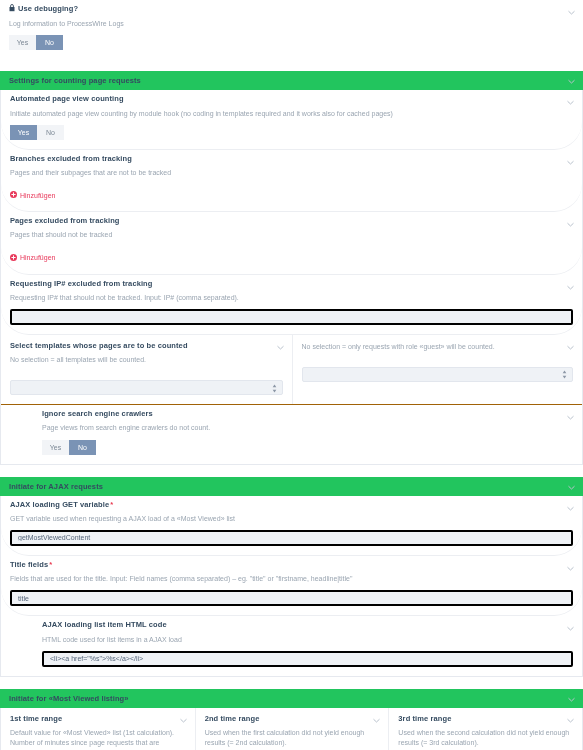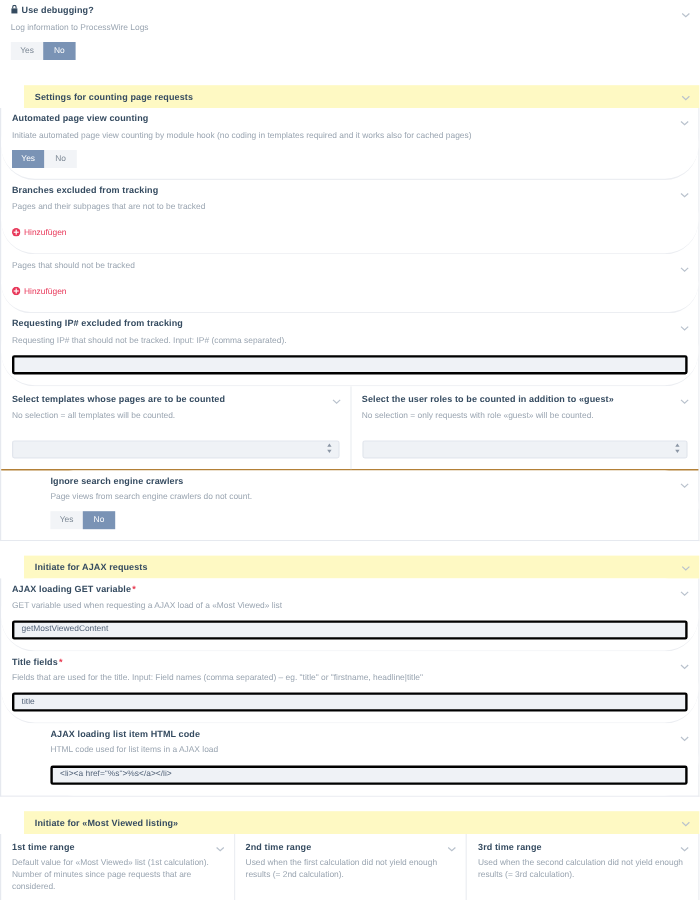--- a/index.html
+++ b/index.html
@@ -47,28 +47,27 @@
     color: #b9c2cd;
     font-size: 7px;
     line-height: 9px;
     text-align: center;
     cursor: pointer;
   }
   .toggler svg { display:block; }
 
   
   .section-head {
-    background: #fef9c3;
+    background: #22c55e;
     padding: 5px 9px;
     font-size: 7.5px;
     font-weight: bold;
     color: #354b60;
     position: relative;
     letter-spacing: .1px;
-    margin-left: 20px;
   }
   .section-head .toggler { top: 6px; }
   .section-body {
     border: 1px solid #e6e9ef;
     border-top: none;
     background: #fff;
   }
   .gap { height: 12px; background: #fff; }
 
   
@@ -218,20 +217,21 @@
         <span>Hinzufügen</span>
       </div>
     </div>
 
     <div class="field">
       <div class="toggler">
         <svg width="9" height="9" viewBox="0 0 9 9">
             <path d="M1.5 3.2 L4.5 6 L7.5 3.2" fill="none" stroke="#b9c2cd" stroke-width="1"></path>
           </svg>
       </div>
+      <div class="field-label">Pages excluded from tracking</div>
       <div class="field-notes">Pages that should not be tracked</div>
       <div class="add-link">
         <span class="plus-ico">
           <svg width="7" height="7" viewBox="0 0 10 10">
             <circle cx="5" cy="5" r="5" fill="#e8385a"></circle>
             <rect x="4.3" y="2" width="1.4" height="6" fill="#ffffff"></rect>
             <rect x="2" y="4.3" width="6" height="1.4" fill="#ffffff"></rect>
           </svg>
         </span>
         <span>Hinzufügen</span>
@@ -266,21 +266,20 @@
             </svg>
           </span>
         </div>
       </div>
       <div class="col">
         <div class="toggler">
           <svg width="9" height="9" viewBox="0 0 9 9">
               <path d="M1.5 3.2 L4.5 6 L7.5 3.2" fill="none" stroke="#b9c2cd" stroke-width="1"></path>
             </svg>
         </div>
-        <div class="field-label">Select the user roles to be counted in addition to «guest»</div>
         <div class="field-notes tight">No selection = only requests with role «guest» will be counted.</div>
         <div class="select-input">
           <span class="spin">
             <svg width="5" height="9" viewBox="0 0 5 9">
               <path d="M2.5 0.6 L4.3 3.2 L0.7 3.2 Z" fill="#8b96a5"></path>
               <path d="M2.5 8.4 L4.3 5.8 L0.7 5.8 Z" fill="#8b96a5"></path>
             </svg>
           </span>
         </div>
       </div>

